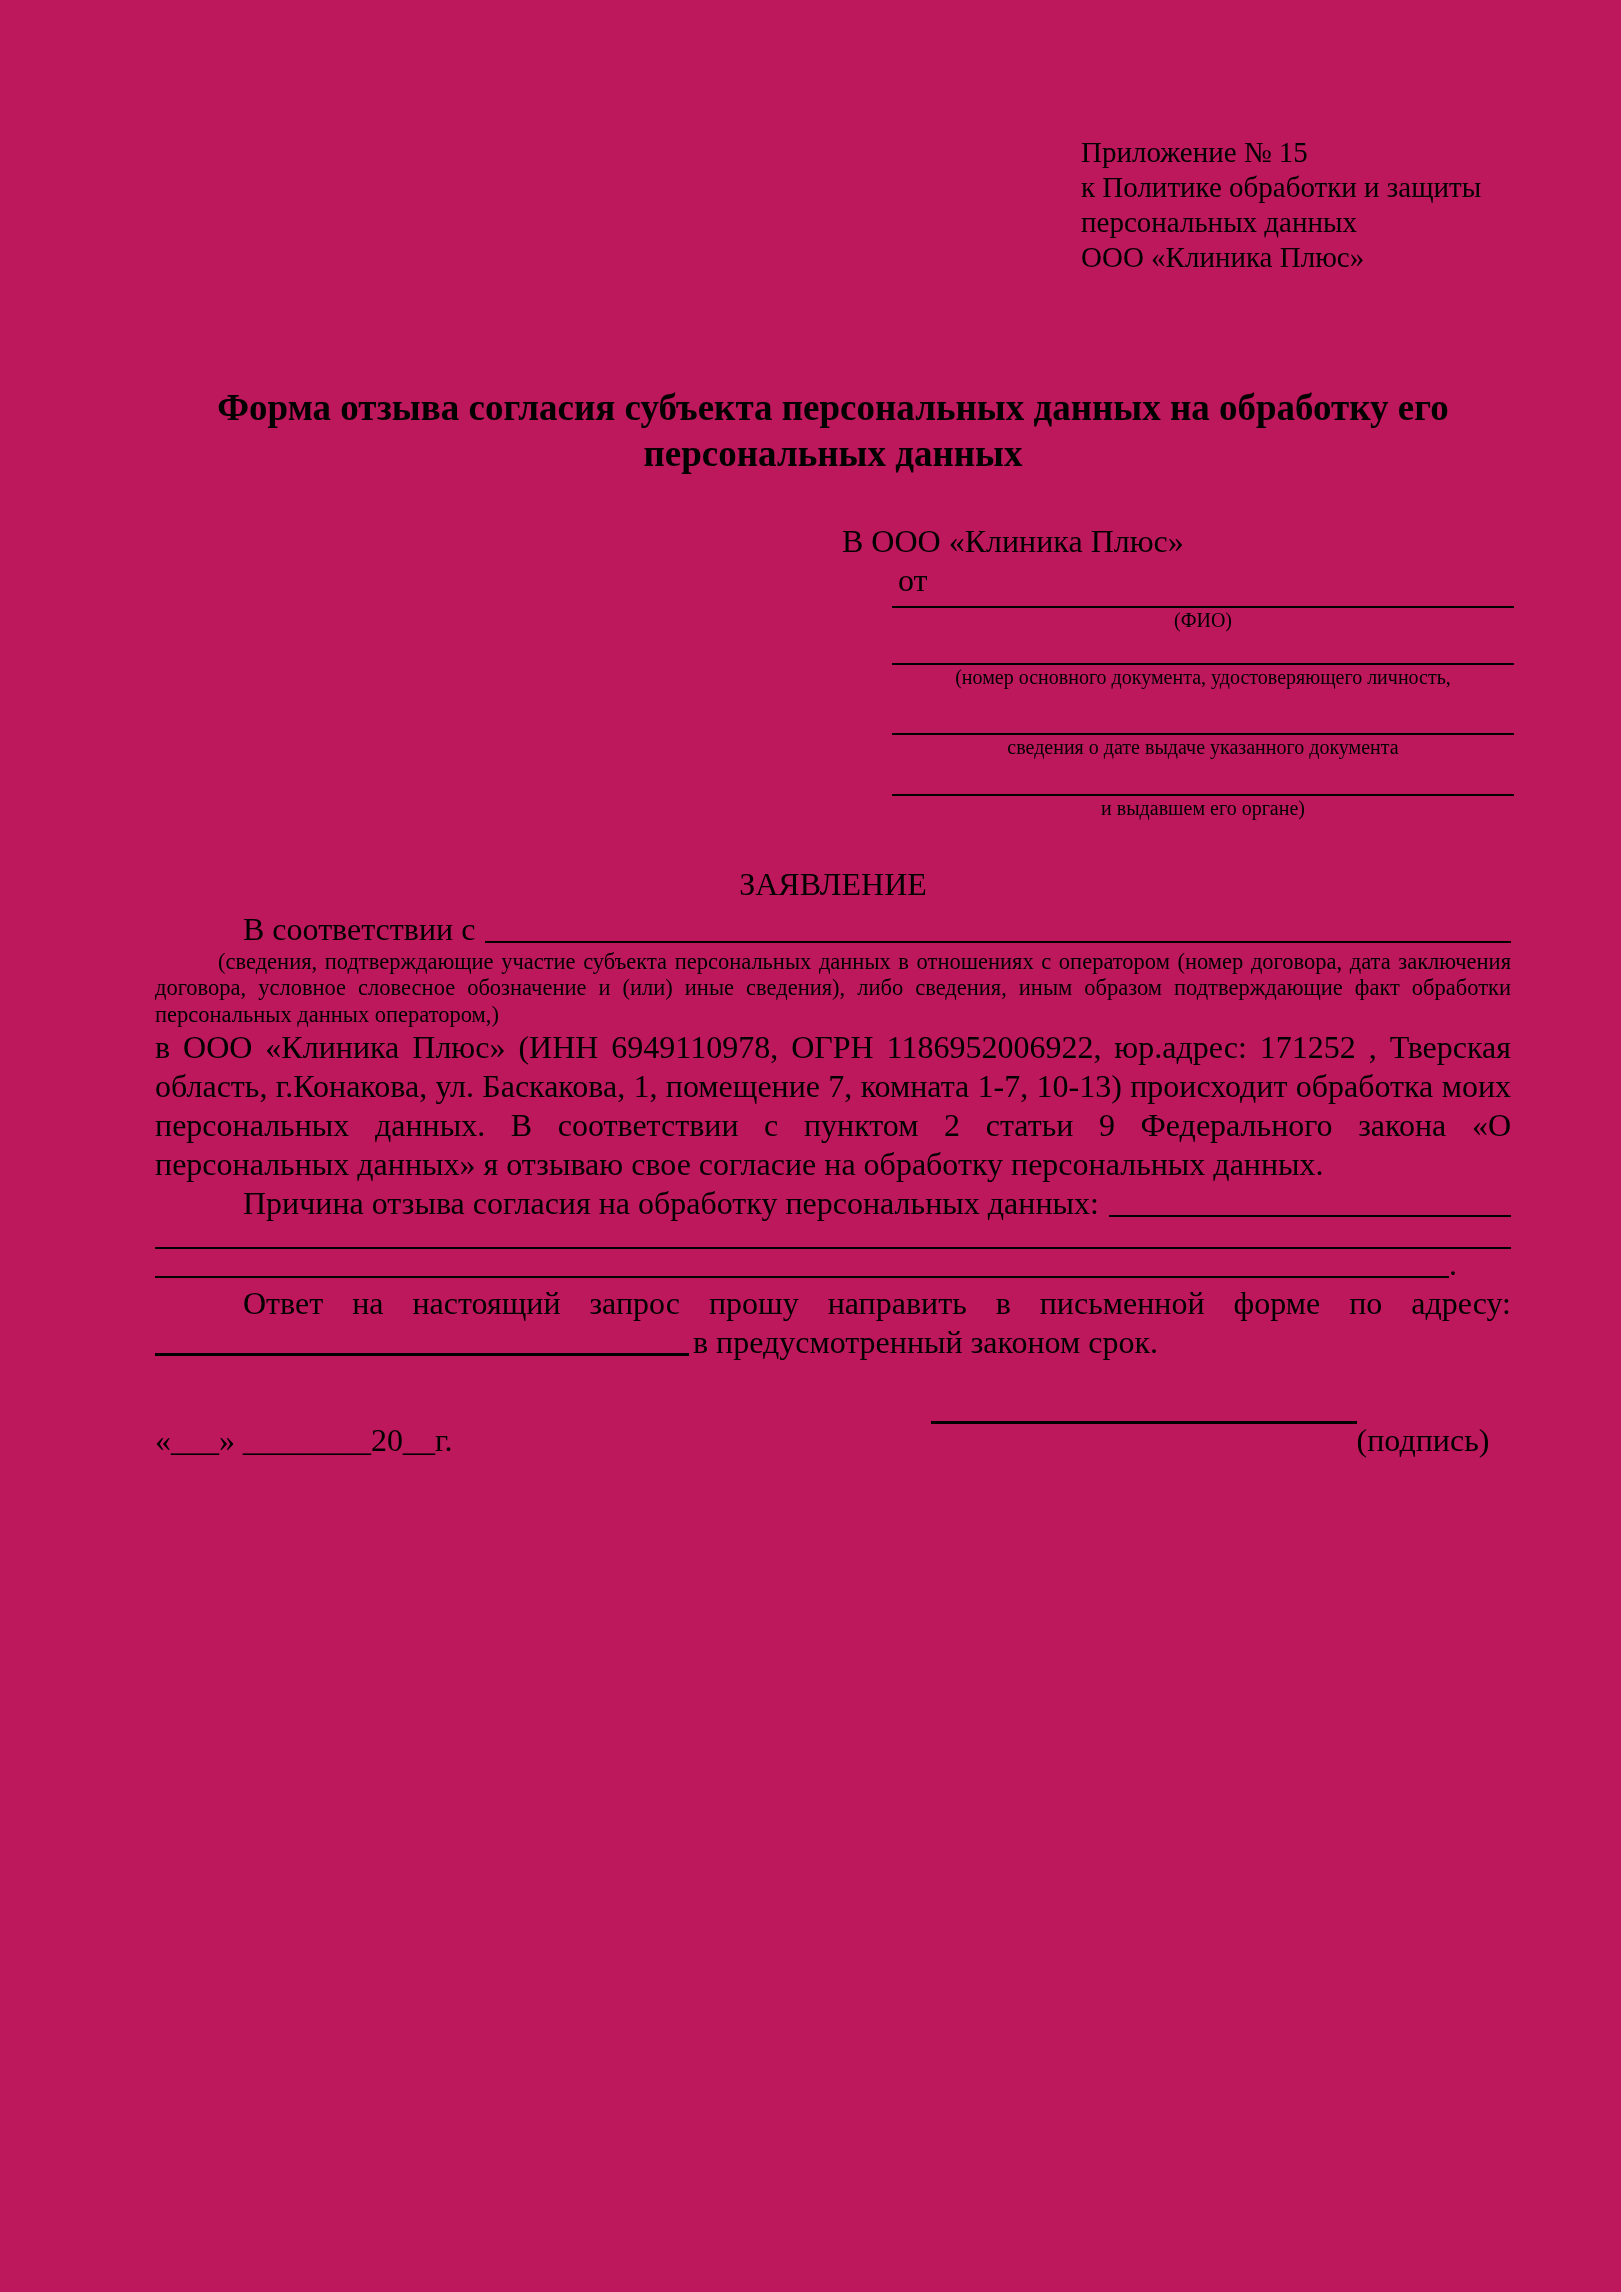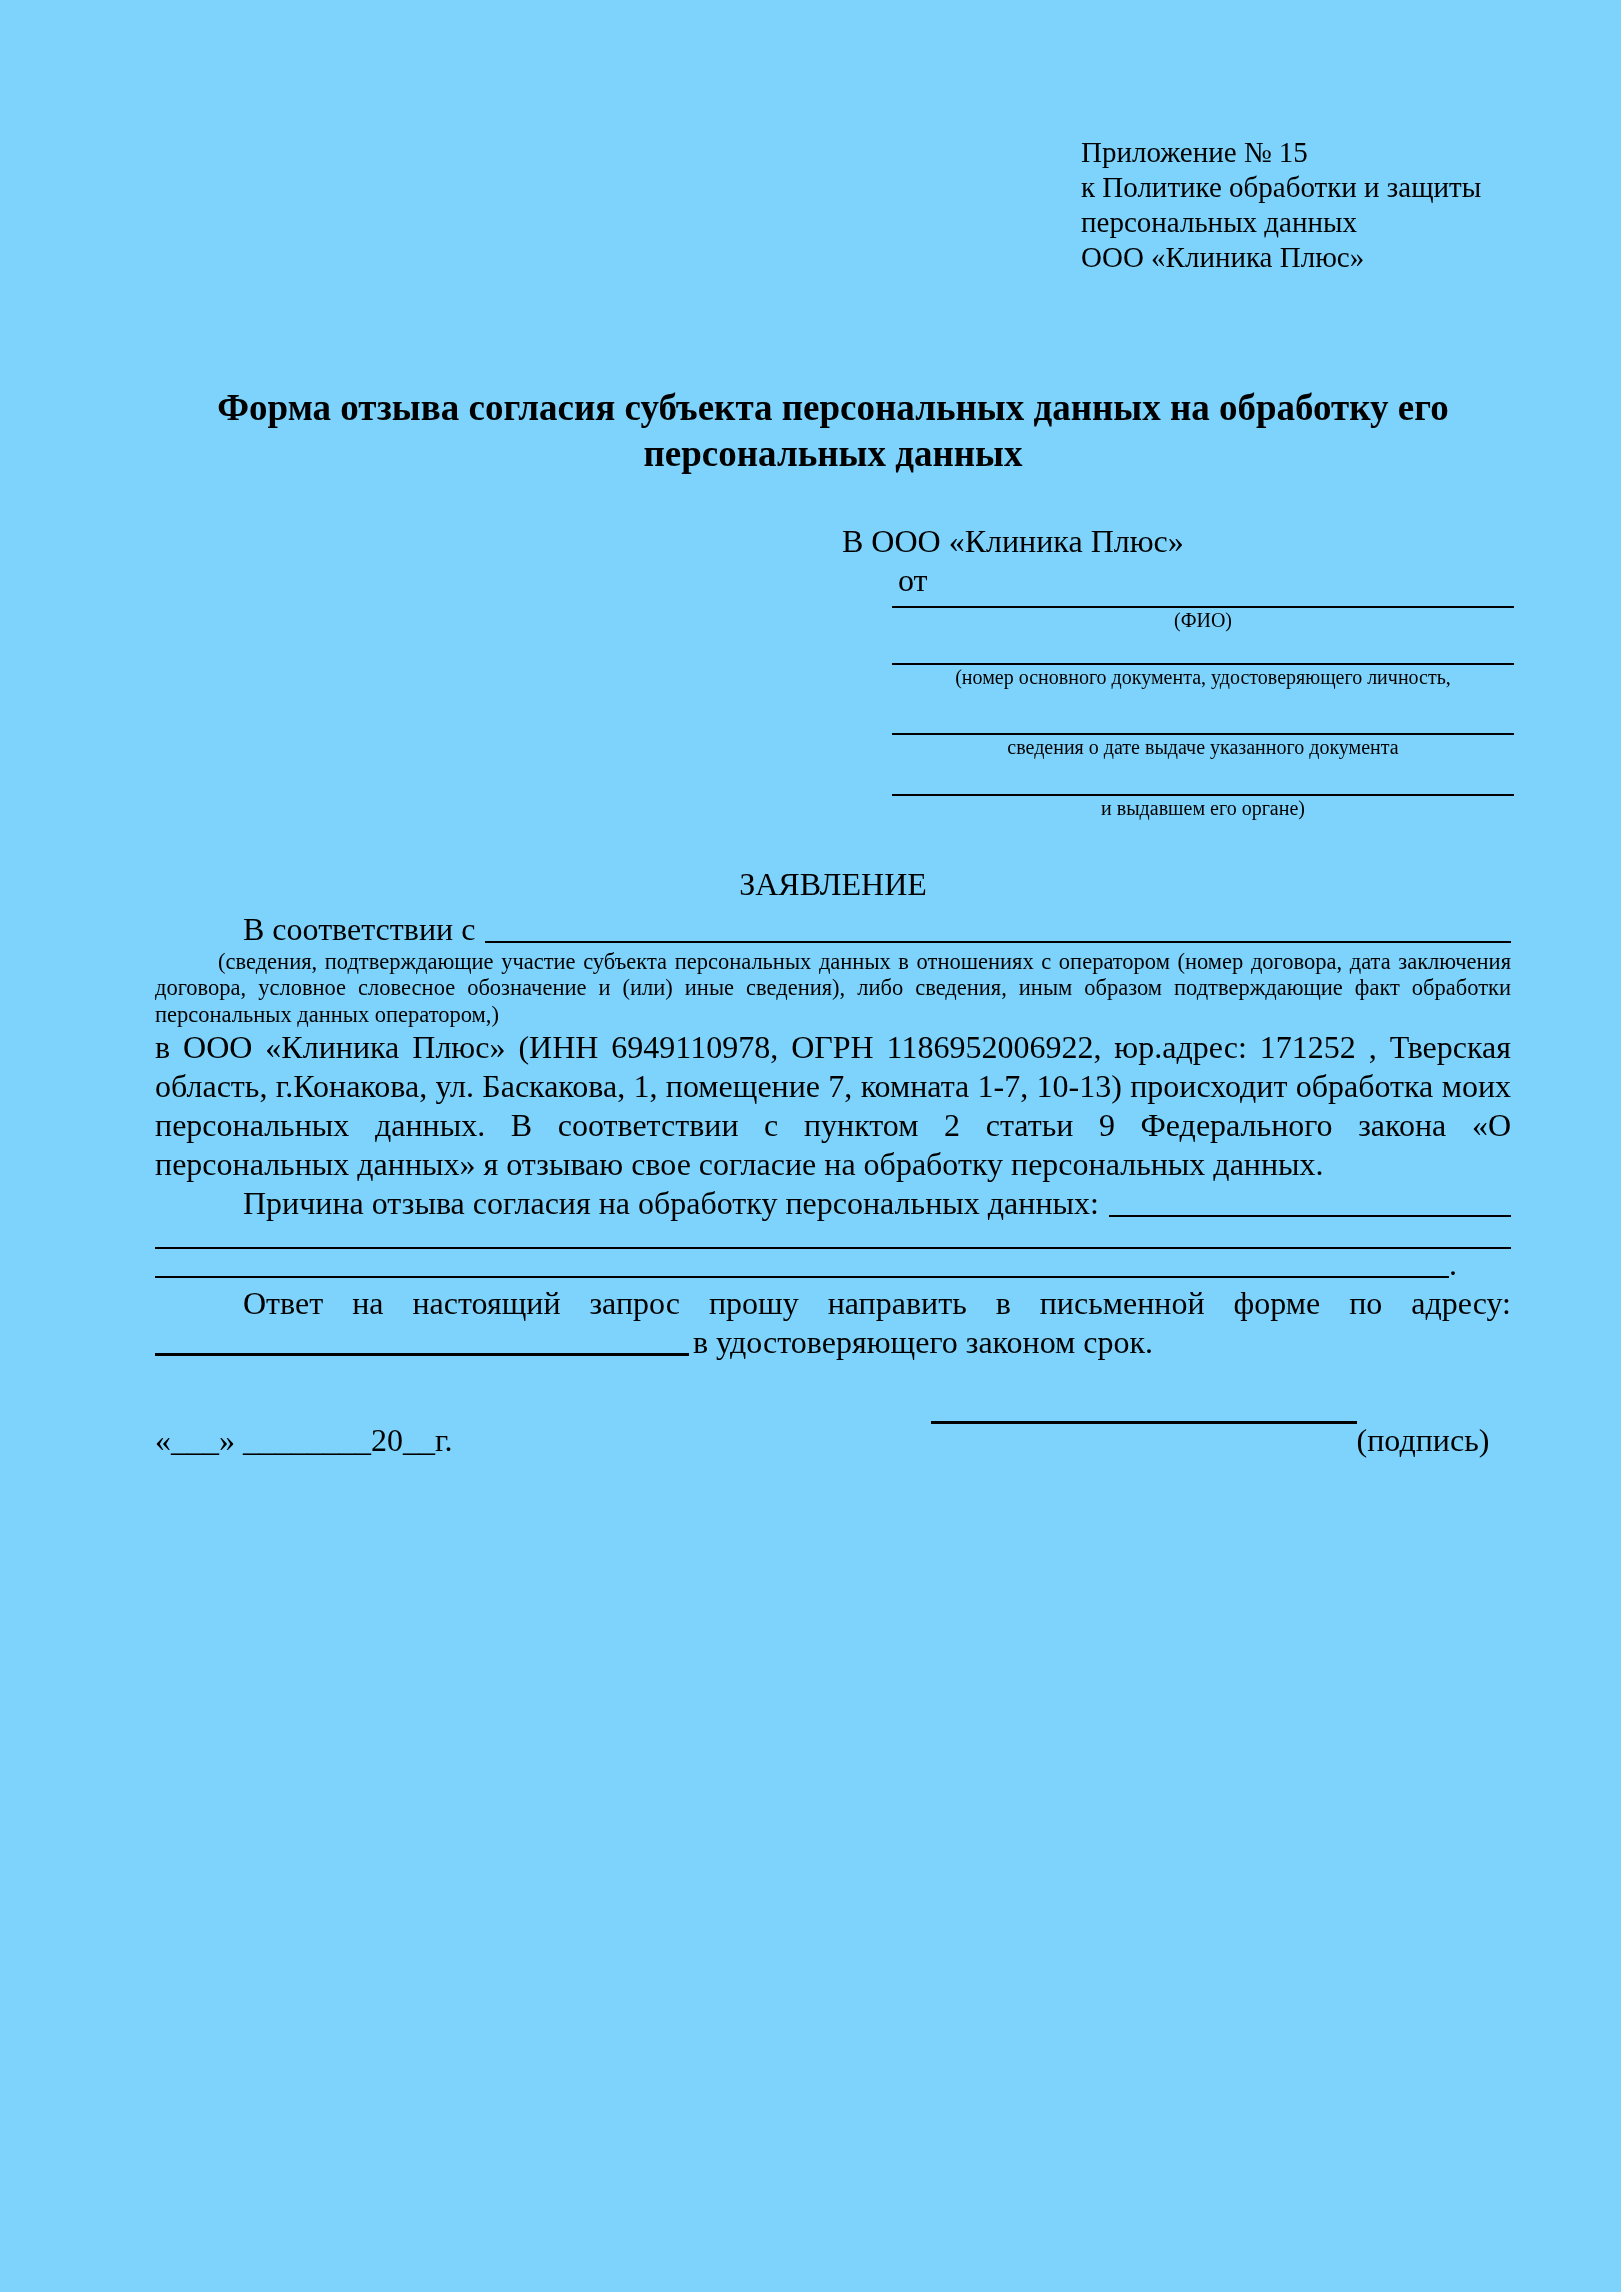--- a/index.html
+++ b/index.html
@@ -1,20 +1,20 @@
 <!DOCTYPE html>
 <html lang="ru"><head>
 <meta charset="utf-8">
 <style>
   * { margin:0; padding:0; box-sizing:border-box; }
   html,body { background:#ffffff; }
   .page {
     position:relative;
     width:1621px; height:2293px;
-    background:#7dd3fc; color:#000000;
+    background:#be185d; color:#000000;
     font-family:"Liberation Serif","DejaVu Serif",serif;
     font-size:32px; line-height:39px;
     padding:135px 110px 0 155px;
     overflow:hidden;
   }
   .appendix { margin-left:926px; font-size:29px; line-height:35px; }
   .doc-title {
     margin:110px auto 0 auto; max-width:1284px;
     text-align:center; font-weight:bold; font-size:37px; line-height:46px;
   }
@@ -100,21 +100,21 @@
   <div class="rule-period">
     <span class="fill"></span>
     <span>.</span>
   </div>
 
 
   <div class="reply-par">Ответ на настоящий запрос прошу направить в письменной форме по адресу:</div>
 
   <div class="address-row">
     <span class="addr-fill"></span>
-    <span class="nowrap">в удостоверяющего законом срок.</span>
+    <span class="nowrap">в предусмотренный законом срок.</span>
   </div>
 
   <div class="signoff">
     <div>«___» ________20__г.</div>
     <div class="sig-group">
       <span class="sig-fill"></span>
       <span>(подпись)</span>
     </div>
   </div>
 

